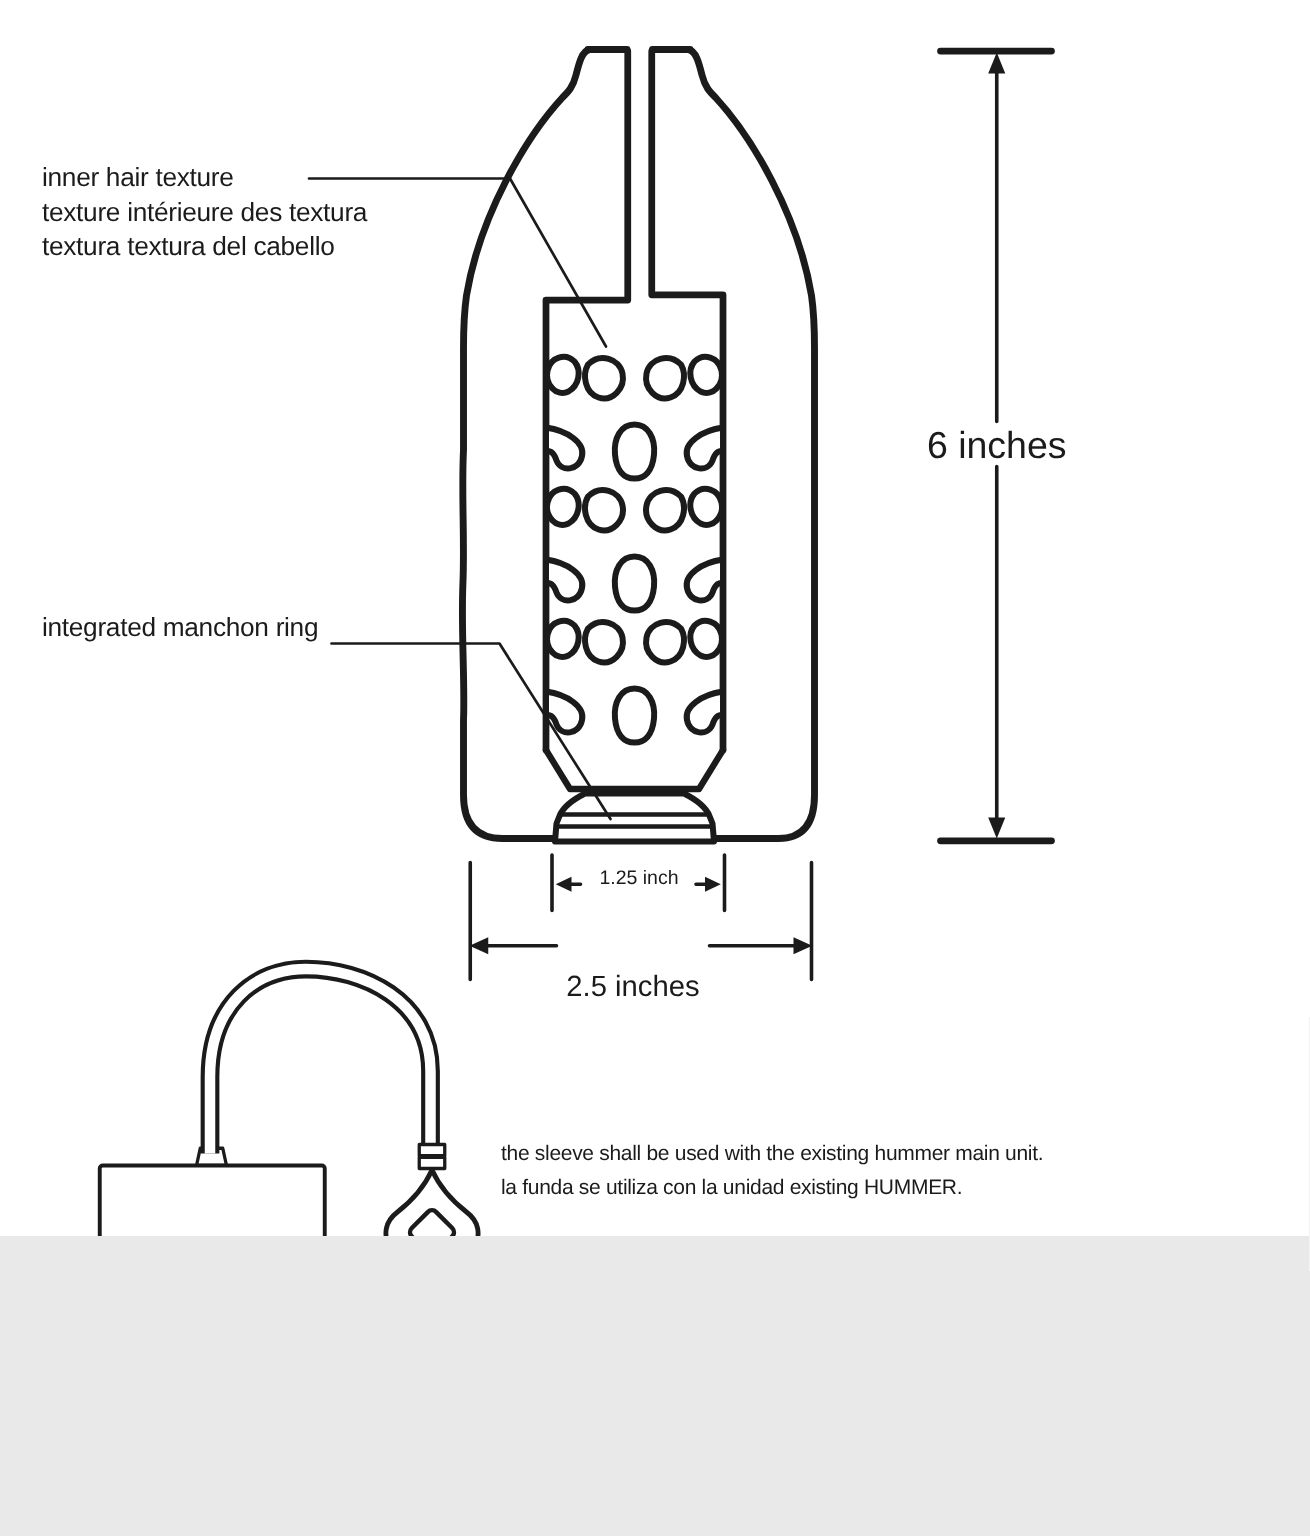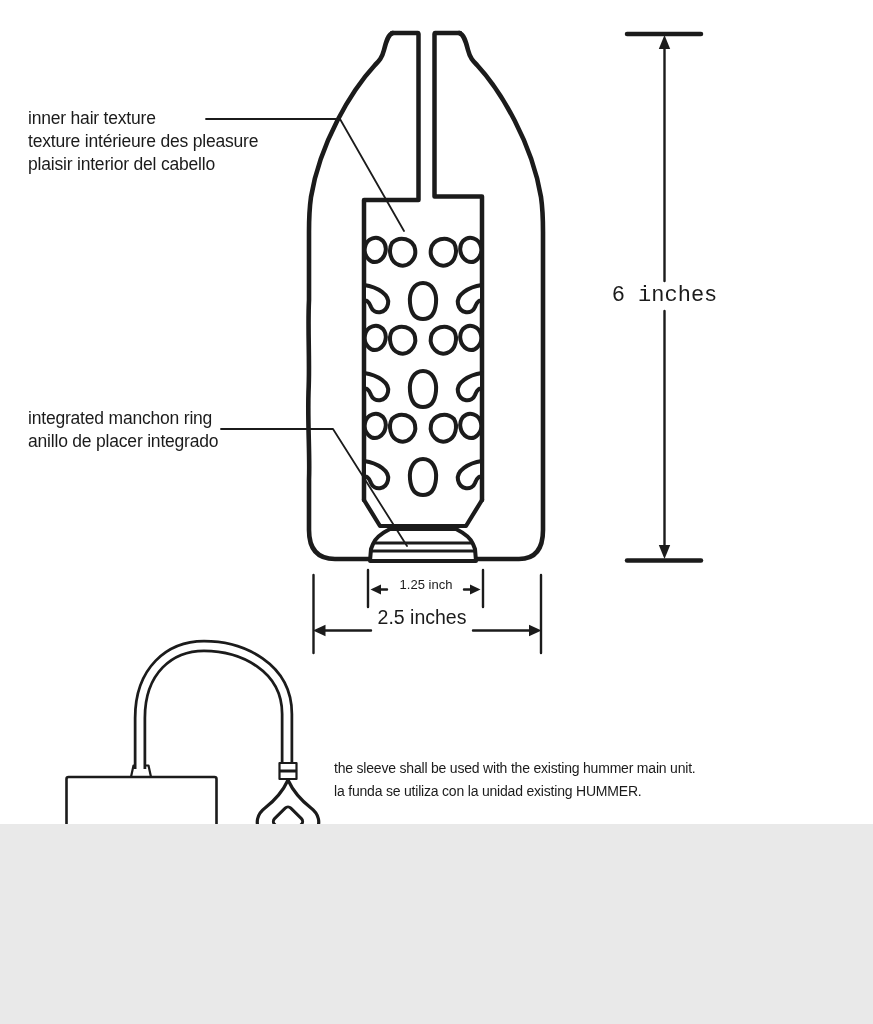--- a/index.html
+++ b/index.html
@@ -3,23 +3,23 @@
 <meta charset="utf-8">
 <style>
   html,body{margin:0;padding:0;background:#e9e9e9;}
   .stage{
     position:relative;width:873px;height:824px;background:#ffffff;
     font-family:"Liberation Sans",sans-serif;color:#1b1b1b;overflow:hidden;
   }
   .stage svg{position:absolute;left:0;top:0;}
   .callout{position:absolute;font-size:17.5px;line-height:23px;letter-spacing:-0.2px;white-space:nowrap;}
   .dimtext{position:absolute;text-align:center;white-space:nowrap;}
-  .dim-h{left:597px;top:283px;width:135px;font-size:22px;font-family:Liberation Mono, monospace;}
+  .dim-h{left:597px;top:283px;width:135px;font-size:25px;}
   .dim-inner{left:376px;top:577px;width:100px;font-size:13px;}
-  .dim-outer{left:371px;top:606px;width:102px;font-size:19.5px;}
+  .dim-outer{left:371px;top:647px;width:102px;font-size:19.5px;}
   .note{position:absolute;left:334px;top:757px;font-size:14px;line-height:22.7px;letter-spacing:-0.2px;white-space:nowrap;}
   .ink{stroke:#1b1b1b;fill:none;stroke-linecap:round;stroke-linejoin:round;}
   .inkfill{stroke:#1b1b1b;fill:#ffffff;stroke-linecap:round;stroke-linejoin:round;}
   .solid{fill:#1b1b1b;stroke:none;}
   text{fill:#1b1b1b;font-family:"Liberation Sans",sans-serif;}
 </style>
 </head>
 <body>
 
 <div class="stage">
@@ -162,27 +162,26 @@
           <use href="#sq" transform="translate(730,907)"></use>
       <circle cx="661" cy="901.5" r="2.3" stroke-width="1.7"></circle>
           <circle cx="689" cy="901.5" r="2.3" stroke-width="1.7"></circle>
           <circle cx="717" cy="901.5" r="2.3" stroke-width="1.7"></circle>
     </g>
   </g>
 </svg>
 
 <div class="callout" style="left:28px;top:107px">
   <div>inner hair texture</div>
-  <div>texture intérieure des pleasure</div>
-  <div>plaisir interior del cabello</div>
+  <div>texture intérieure des textura</div>
+  <div>textura textura del cabello</div>
 </div>
 
 <div class="callout" style="left:28px;top:407px">
   <div>integrated manchon ring</div>
-  <div>anillo de placer integrado</div>
 </div>
 
 <div class="dimtext dim-h">6 inches</div>
 <div class="dimtext dim-inner">1.25 inch</div>
 <div class="dimtext dim-outer">2.5 inches</div>
 
 <div class="note">
   <div>the sleeve shall be used with the existing hummer main unit.</div>
   <div>la funda se utiliza con la unidad existing HUMMER.</div>
 </div>

